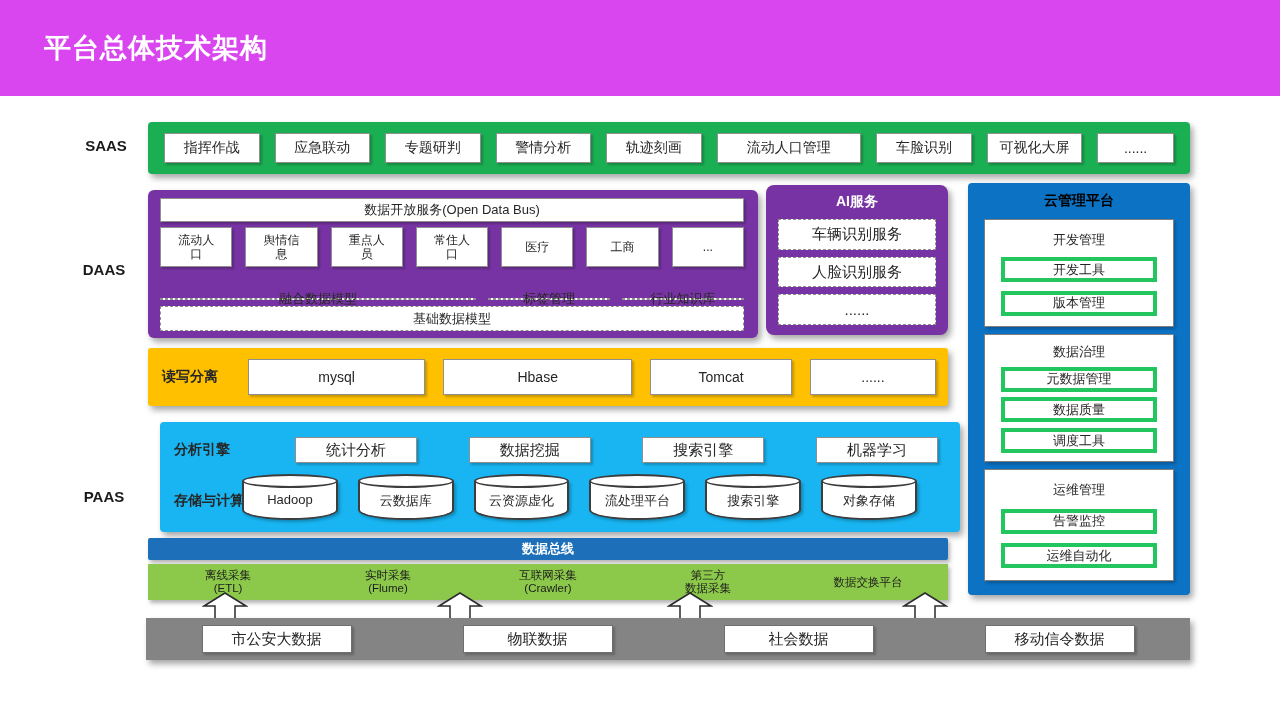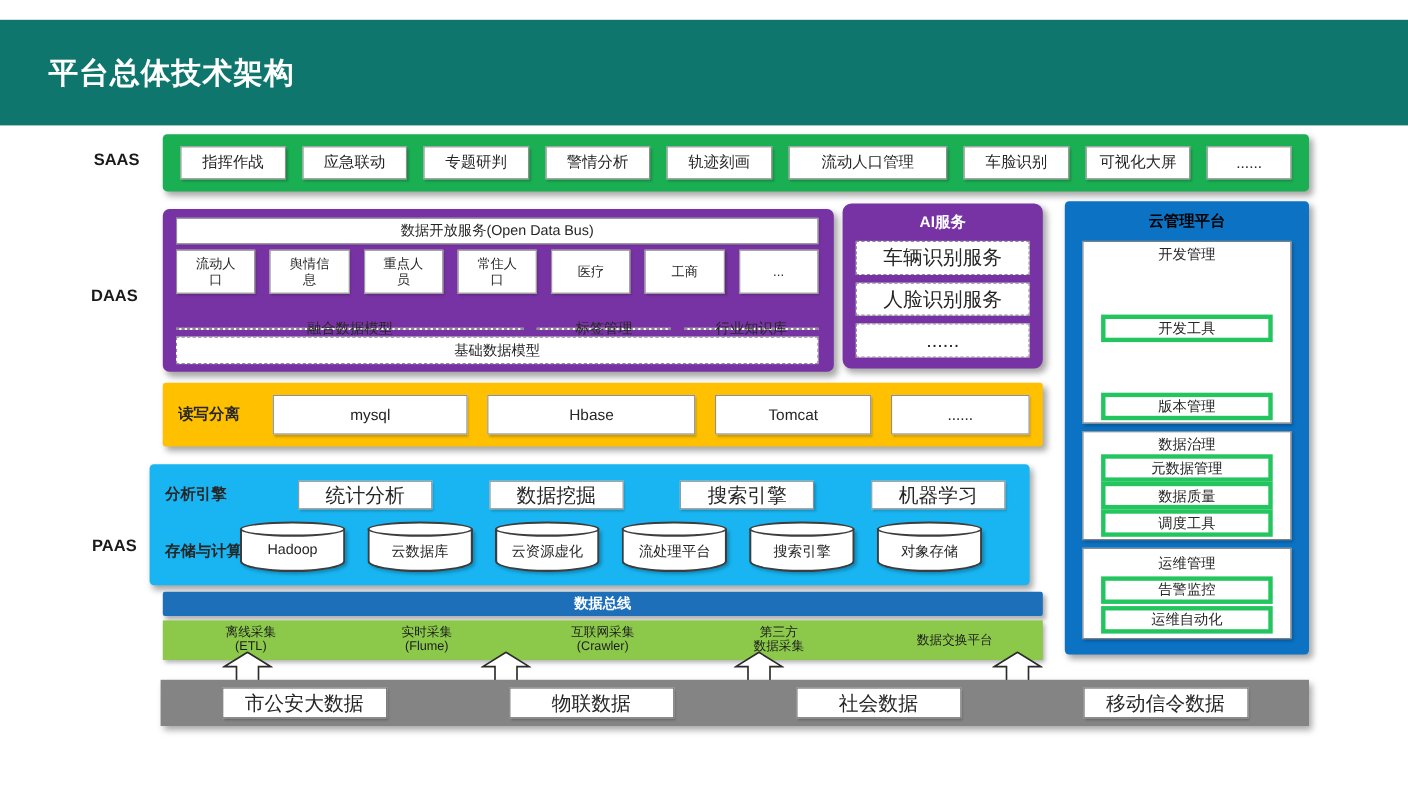--- a/index.html
+++ b/index.html
@@ -1,29 +1,29 @@
 <!DOCTYPE html>
 <html><head>
 <meta charset="utf-8">
 <style>
   * { margin:0; padding:0; box-sizing:border-box; }
   html,body { width:1280px; height:720px; }
   body { font-family:"Liberation Sans","DejaVu Sans",sans-serif; background:#fff; position:relative; overflow:hidden; color:#262626; }
 
-  .titlebar { position:absolute; left:0; top:0; width:1280px; height:96px; background:#0f766e; display:flex; align-items:center;margin-top:18px; }
+  .titlebar { position:absolute; left:0; top:0; width:1280px; height:96px; background:#d946ef; display:flex; align-items:center; }
   .titlebar h1 { color:#fff; font-size:27px; font-weight:bold; padding-left:44px; letter-spacing:1px; }
 
   .layer-label { position:absolute; font-weight:bold; font-size:15px; color:#1a1a1a; width:60px; text-align:center; }
   .lbl-saas { left:76px; top:137px; }
   .lbl-daas { left:74px; top:261px; }
   .lbl-paas { left:74px; top:488px; }
 
   .shadowed { box-shadow:3px 4px 6px rgba(0,0,0,0.35); }
   .wbox { background:#fff; border:1.5px solid #8f8f8f; display:flex; align-items:center; justify-content:center;
-          font-size:18px; text-align:center; box-shadow:1.5px 2px 2px rgba(0,0,0,0.22); }
+          font-size:15px; text-align:center; box-shadow:1.5px 2px 2px rgba(0,0,0,0.22); }
   .dashed { border:1.5px dashed #8f8f8f; box-shadow:none; }
 
   
   .saas-box { position:absolute; left:148px; top:122px; width:1042px; height:52px; background:#1AAF52; border-radius:4px;
               display:flex; align-items:center; gap:15px; padding:0 16px; }
   .saas-box .wbox { height:30px; font-size:14px; }
   .f-n { flex:95 1 0; } .f-wide { flex:145 1 0; } .f-dots { flex:76 1 0; }
 
   
   .daas-box { position:absolute; left:148px; top:190px; width:610px; height:148px; background:#7733A3; border-radius:6px; }
@@ -41,33 +41,33 @@
             display:flex; flex-direction:column; padding:5px 12px 10px; gap:7px; }
   .ai-title { color:#fff; font-weight:bold; font-size:14px; text-align:center; height:22px; line-height:22px; }
   .ai-box .wbox { flex:1; }
 
   
   .cloud-box { position:absolute; left:968px; top:183px; width:222px; height:412px; background:#0B72C4; border-radius:4px; }
   .cloud-title { color:#000000; font-weight:bold; font-size:14px; text-align:center; margin-top:9px; }
   .cloud-sections { position:absolute; left:16px; right:16px; top:36px; bottom:14px; display:flex; flex-direction:column; gap:7px; }
   .cloud-section { background:#fff; border:1px solid #7f7f7f; display:flex; flex-direction:column; justify-content:space-evenly;
                    padding:2px 16px; box-shadow:1.5px 2px 3px rgba(0,0,0,0.25); }
-  .cs1 { flex:108;gap:46px; } .cs2 { flex:128; } .cs3 { flex:112; }
+  .cs1 { flex:108; } .cs2 { flex:128; } .cs3 { flex:112; }
   .cloud-sec-title { text-align:center; font-size:13px; }
   .cloud-item { height:25px; border:4px solid #22c55e; display:flex; align-items:center; justify-content:center; font-size:13px; }
 
   
   .rw-box { position:absolute; left:148px; top:348px; width:800px; height:58px; background:#FFC000; border-radius:3px; }
   .rw-label { position:absolute; left:14px; top:0; height:58px; display:flex; align-items:center; font-weight:bold; font-size:14px; }
   .rw-items { position:absolute; left:100px; right:12px; top:11px; height:36px; display:flex; gap:18px; }
   .rw-items .wbox { font-size:14px; }
   .f-hbase { flex:190; } .f-mysql { flex:178; } .f-tomcat { flex:142; } .f-rwdots { flex:126; }
 
   
-  .paas-box { position:absolute; left:136px; top:422px; width:800px; height:110px; background:#18B5F2; border-radius:4px; }
+  .paas-box { position:absolute; left:160px; top:422px; width:800px; height:110px; background:#18B5F2; border-radius:4px; }
   .analysis-label { position:absolute; left:14px; top:19px; font-weight:bold; font-size:14px; }
   .analysis-row { position:absolute; left:135px; right:22px; top:15px; height:26px; display:flex; justify-content:space-between; }
   .analysis-row .wbox { width:122px; }
   .storage-label { position:absolute; left:14px; top:70px; font-weight:bold; font-size:14px; }
   .cyl-row { position:absolute; left:82px; right:43px; top:52px; height:46px; display:flex; gap:20px; }
   .cyl { position:relative; flex:1;border-radius:20px; }
   .cyl-body { position:absolute; left:0; right:0; top:7px; bottom:0; background:#fff; border:2px solid #3d3d3d; border-top:none;
               border-radius:0 0 50% 50% / 0 0 10px 10px; box-shadow:2px 2px 3px rgba(0,0,0,0.25); }
   .cyl-top { position:absolute; left:0; right:0; top:0; height:14px; background:#fff; border:2px solid #3d3d3d; border-radius:50%; }
   .cyl-label { position:absolute; left:0; right:0; top:18px; text-align:center; font-size:13px; }

